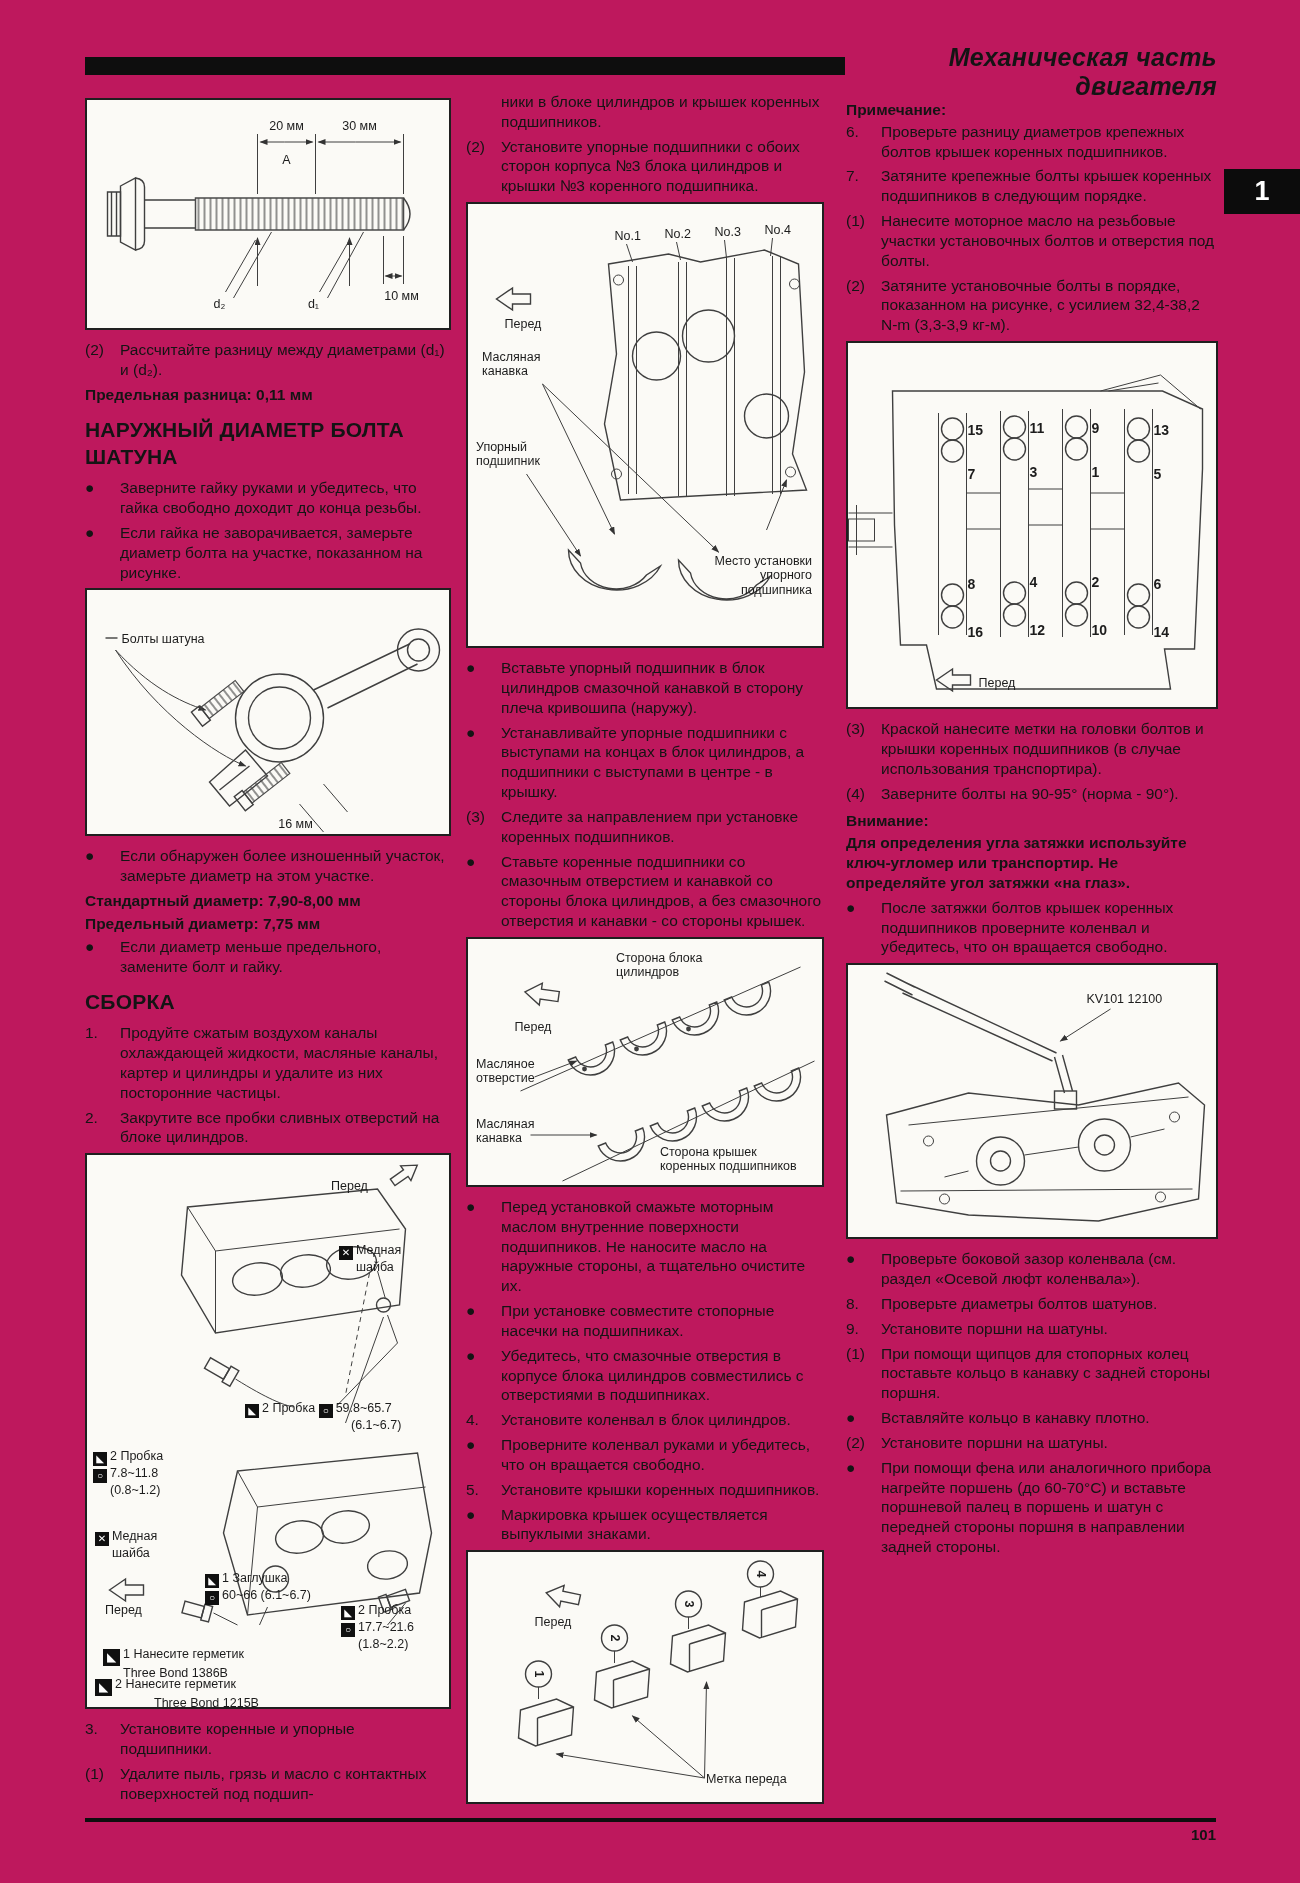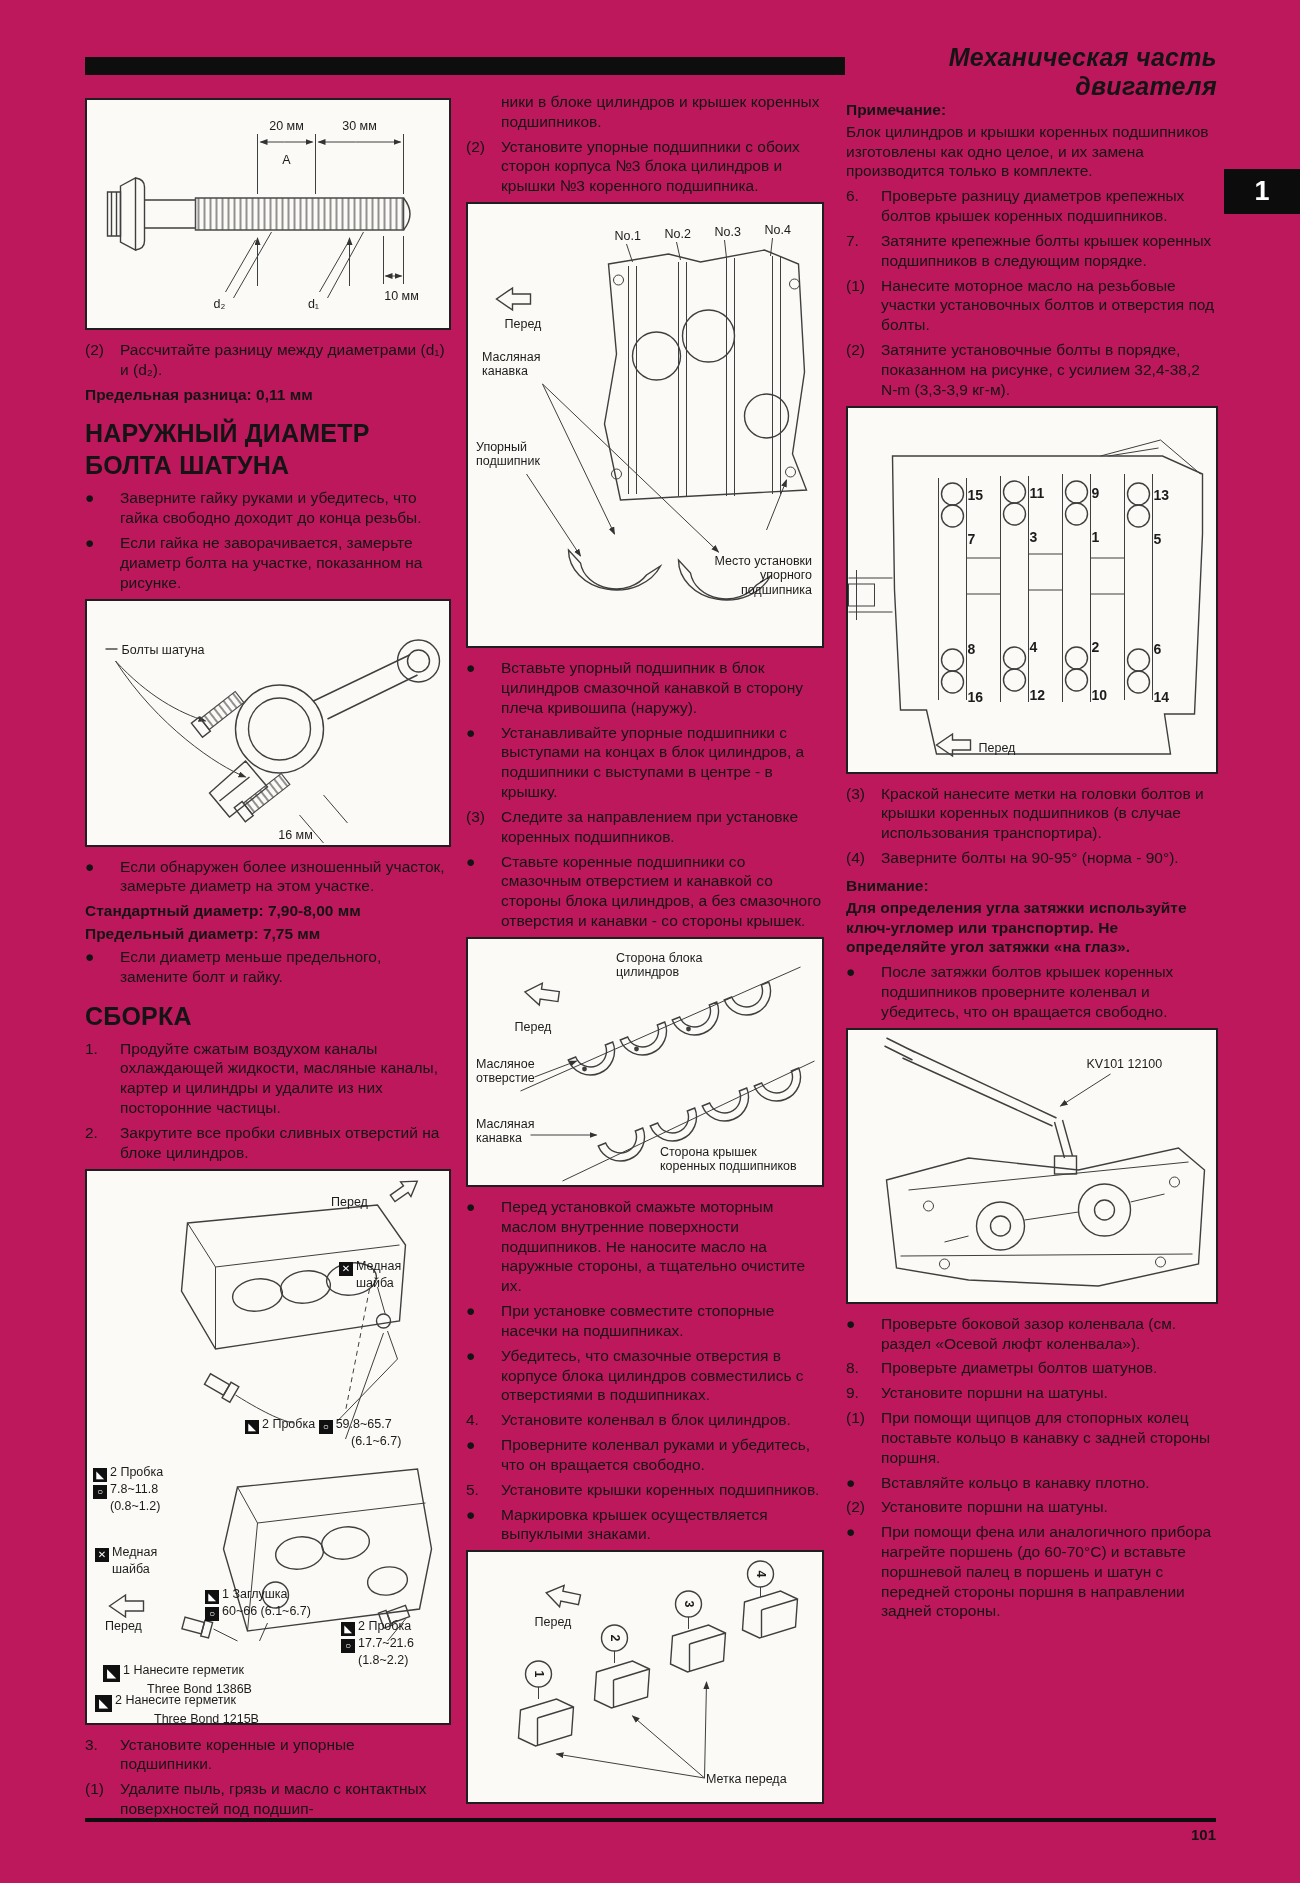--- a/index.html
+++ b/index.html
@@ -15,21 +15,21 @@
   .col{position:absolute;top:92px;}
   #col1{left:85px;width:366px;}
   #col2{left:466px;width:358px;}
   #col3{left:846px;width:372px;}
   
   .para{font-size:15.5px;line-height:1.28;margin:0 0 5px 0;}
   .li{display:flex;}
   .li .mk{flex:0 0 35px;}
   .li .tx{flex:1 1 auto;}
   .spec{font-weight:bold;margin:0 0 3px;}
-  .h{font-weight:bold;font-size:25px;margin:13px 0 7px;letter-spacing:.2px;}
+  .h{font-weight:bold;font-size:21px;margin:13px 0 7px;letter-spacing:.2px;}
   .noteh{font-weight:bold;margin:8px 0 2px;}
   .warn{font-weight:bold;}
   
   .figbox{position:relative;border:2.5px solid #1f1f1f;margin:6px 0 10px 0;background:#fbfaf6;}
   .figbox > svg{position:absolute;left:0;top:0;width:100%;height:100%;}
   .ln{stroke:#3f3f3f;fill:none;stroke-width:1.4;}
   .lnt{stroke:#3f3f3f;fill:none;stroke-width:1;}
   .stx{font:12.5px "Liberation Sans","DejaVu Sans",sans-serif;fill:#1c1c1c;}
   .stb{font-weight:bold;}
   .fl{position:absolute;font-size:12.5px;line-height:1.14;color:#1c1c1c;}
@@ -228,21 +228,21 @@
       </div>
       <div class="fl" style="left:254px;top:448px;width:100px">
         <span class="ics ic-seal"></span><span>2</span>
         <span>Пробка</span><br>
         <span class="ics ic-torque"></span><span>17.7~21.6</span><br>
         <span style="margin-left:17px">(1.8~2.2)</span>
       </div>
       <div class="fl" style="left:16px;top:492px;width:220px">
         <span class="ics icL ic-seal"></span><span>1</span>
         <span>Нанесите герметик</span><br>
-        <span style="margin-left:44px">Three Bond 1386B</span>
+        <span style="margin-left:20px">Three Bond 1386B</span>
       </div>
       <div class="fl" style="left:8px;top:522px;width:220px">
         <span class="ics icL ic-seal"></span><span>2</span>
         <span>Нанесите герметик</span><br>
         <span style="margin-left:59px">Three Bond 1215B</span>
       </div>
     </div>
 
     <div>
         <div class="para li">
@@ -436,21 +436,20 @@
         <path class="lnt" d="M236,226 L238,130" marker-end="url(#ar)"></path>
       </svg>
       <div class="fl" style="left:238px;top:220px">Метка переда</div>
     </div>
   </div>
 
   <div class="col" id="col3">
 
     <div>
         <div class="para noteh">Примечание:</div>
-        <div class="para p">Блок цилиндров и крышки коренных подшипников изготовлены как одно целое, и их замена производится только в комплекте.</div>
         <div class="para li">
           <span class="mk">6.</span>
           <span class="tx">Проверьте разницу диаметров крепежных болтов крышек коренных подшипников.</span>
         </div>
         <div class="para li">
           <span class="mk">7.</span>
           <span class="tx">Затяните крепежные болты крышек коренных подшипников в следующим порядке.</span>
         </div>
         <div class="para li">
           <span class="mk">(1)</span>

